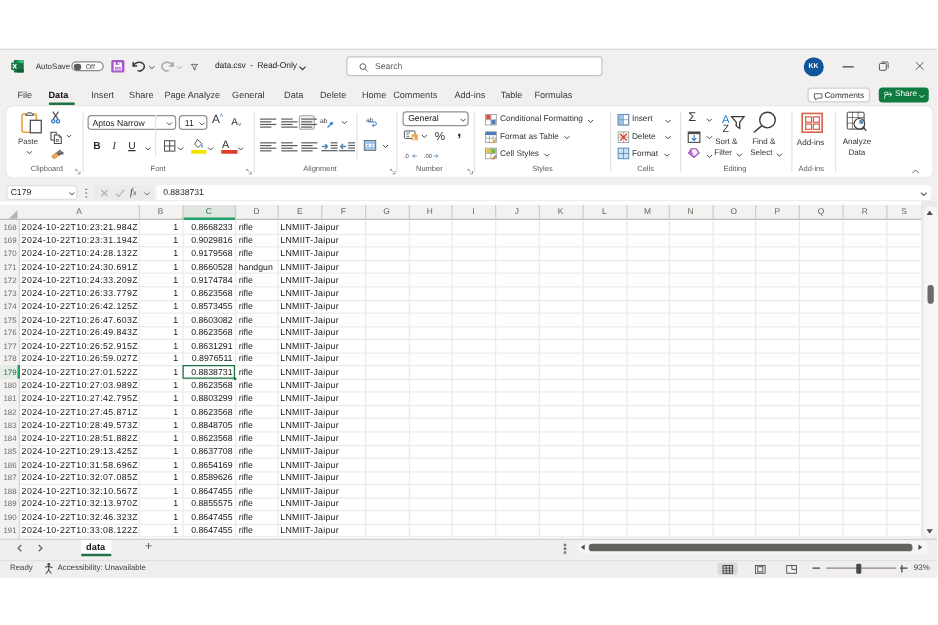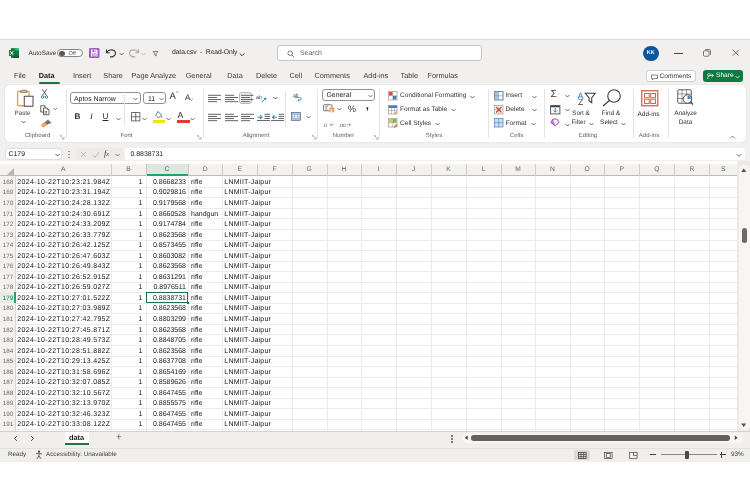--- a/index.html
+++ b/index.html
@@ -74,21 +74,21 @@
   </svg>
 
 <div class="t" style="left:14px;top:71.6px;font-size:7.3px;color:#3b3b3b">File</div>
 <div class="t" style="left:38.8px;top:71.6px;font-size:7.3px;font-weight:bold;color:#0f0f0f">Data</div>
 <div class="t" style="left:73px;top:71.6px;font-size:7.3px;color:#3b3b3b">Insert</div>
 <div class="t" style="left:103.3px;top:71.6px;font-size:7.3px;color:#3b3b3b">Share</div>
 <div class="t" style="left:131.5px;top:71.6px;font-size:7.3px;color:#3b3b3b">Page Analyze</div>
 <div class="t" style="left:185.7px;top:71.6px;font-size:7.3px;color:#3b3b3b">General</div>
 <div class="t" style="left:227.3px;top:71.6px;font-size:7.3px;color:#3b3b3b">Data</div>
 <div class="t" style="left:256px;top:71.6px;font-size:7.3px;color:#3b3b3b">Delete</div>
-<div class="t" style="left:289.5px;top:71.6px;font-size:7.3px;color:#3b3b3b">Cell</div>
+<div class="t" style="left:289.5px;top:71.6px;font-size:7.3px;color:#3b3b3b">Home</div>
 <div class="t" style="left:314.5px;top:71.6px;font-size:7.3px;color:#3b3b3b">Comments</div>
 <div class="t" style="left:363.5px;top:71.6px;font-size:7.3px;color:#3b3b3b">Add-ins</div>
 <div class="t" style="left:400.5px;top:71.6px;font-size:7.3px;color:#3b3b3b">Table</div>
 <div class="t" style="left:427.5px;top:71.6px;font-size:7.3px;color:#3b3b3b">Formulas</div>
 <div class="ab" style="left:38.5px;top:81.8px;width:21.5px;height:2.2px;background:#217346;border-radius:1px"></div>
 
 <div class="ab" style="left:645.5px;top:70.3px;width:50.5px;height:11.4px;background:#fff;border:1px solid #d1cfcd;border-radius:3px">
  <svg style="left:4px;top:2.6px" width="7" height="6.5" viewBox="0 0 14 13">
       <path d="M1 2 h12 v7 h-7 l-3 3 v-3 h-2 z" fill="none" stroke="#444" stroke-width="1.3"></path>
     </svg>

